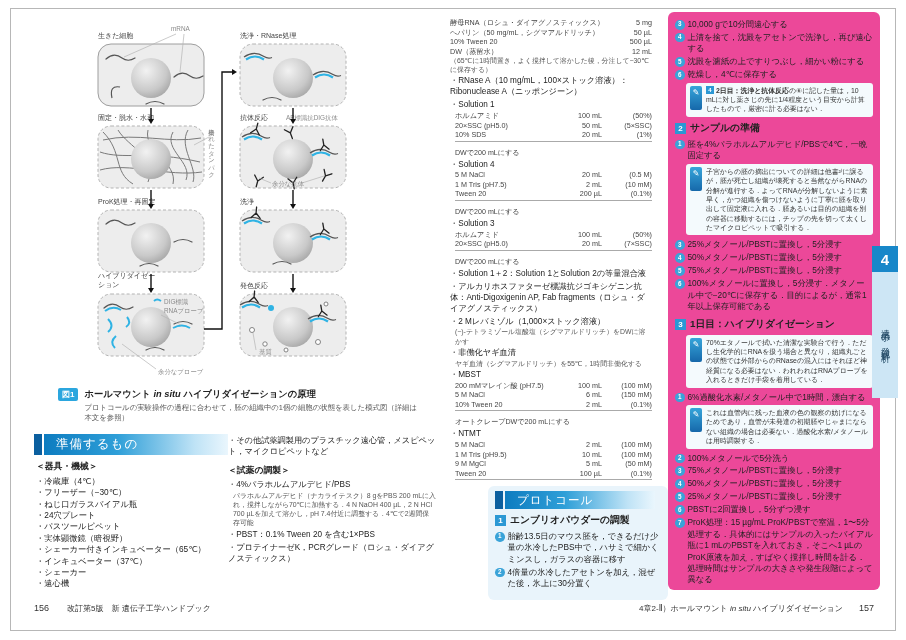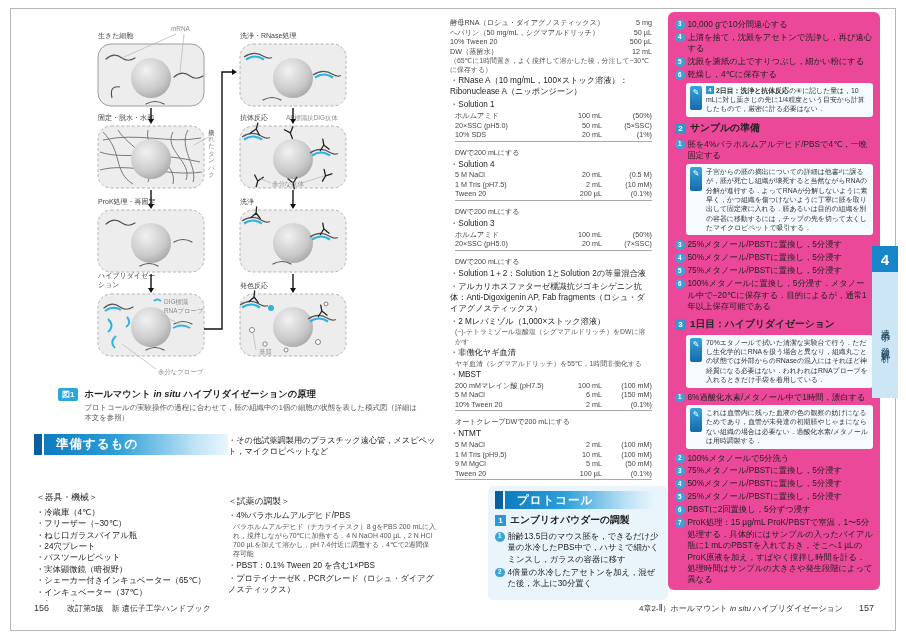--- a/index.html
+++ b/index.html
@@ -19,28 +19,28 @@
   .cap-tag { background:#2ba6de; color:#fff; font-size:8px; font-weight:bold;
     padding:1px 4px; border-radius:2px; height:13px; flex:0 0 auto; }
   .cap-title { font-size:9.3px; font-weight:bold; }
   .cap-title i { font-style:italic; }
   .cap-body { font-size:7.4px; color:#555; line-height:1.4; margin-top:2px; }
 
   
   .secbar { display:flex; height:21px; }
   .secbar .blk { width:8px; background:#0b5f9f; margin-right:2px; }
   .secbar .grad { flex:1; display:flex; align-items:center; padding-left:12px;
-    color:#fff; font-weight:bold; font-size:12.5px; letter-spacing:1px;
+    color:#fff; font-weight:normal; font-size:12.5px; letter-spacing:1px;
     background:linear-gradient(90deg,#0d7cc0,#2f9fd8 40%,#bfe3f6 82%,#eaf6fd); }
 
   
   #prep-bar { position:absolute; left:34px; top:434px; width:194px; }
   #colA { position:absolute; left:36px; top:461px; width:192px; height:140px; overflow:hidden; }
   #colB { position:absolute; left:228px; top:436px; width:208px; height:166px; overflow:hidden; }
-  .ehead { font-weight:normal; font-size:8.8px; margin-bottom:3px;margin-top:31px; }
+  .ehead { font-weight:bold; font-size:8.8px; margin-bottom:3px; }
   .eitem { font-size:8.3px; line-height:1.37; }
   .eitem::before, .rtitle::before { content:"・"; }
   .ritem { margin-bottom:2px; }
   .rtitle { font-size:8.2px; line-height:1.33; }
   .rnote  { font-size:6.9px; line-height:1.34; color:#555; padding-left:5px; }
   .rrow { display:flex; font-size:7.2px; line-height:1.32; color:#444; padding-left:5px; }
   .rrow.flush { padding-left:0; }
   .rname { flex:1; }
   .ramt  { text-align:left; }
   .rconc { width:50px; text-align:right; }

